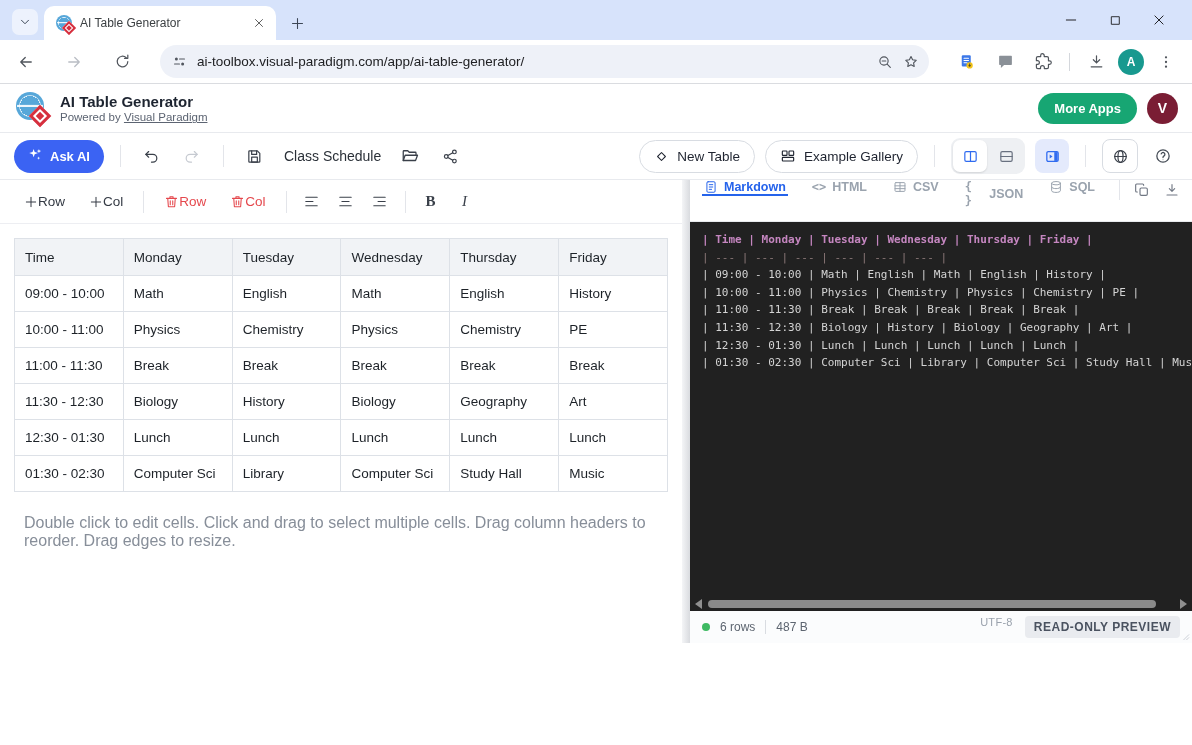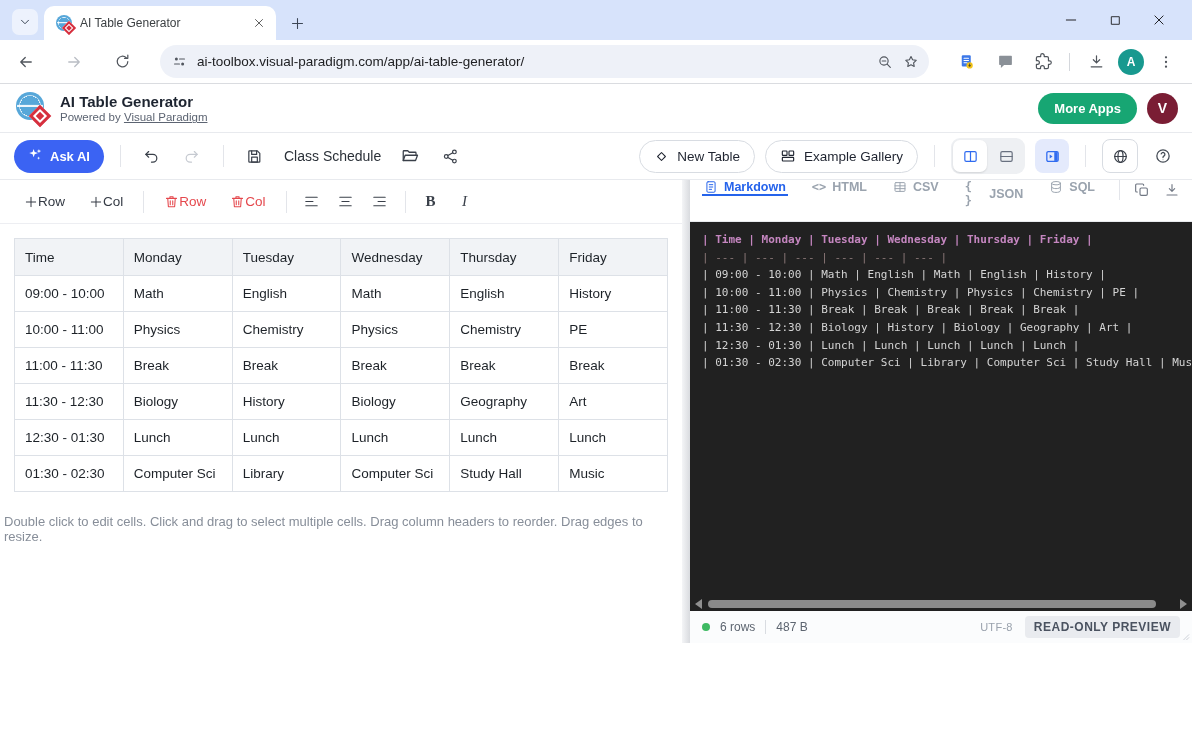--- a/index.html
+++ b/index.html
@@ -74,21 +74,21 @@
   .tt-icon { width:30px; height:30px; border-radius:6px; display:flex; align-items:center; justify-content:center; color:#3a404a; }
   .bold-glyph { font-weight:700; font-size:15px; font-family:"Liberation Serif", serif; }
   .italic-glyph { font-style:italic; font-size:15px; font-family:"Liberation Serif", serif; }
 
   
   .table-area { padding:14px; }
   table.schedule { border-collapse:collapse; table-layout:fixed; width:654px; border:1px solid #dde1e7; border-radius:4px; }
   table.schedule th { background:#f1f3f6; font-weight:400; }
   table.schedule th, table.schedule td { border:1px solid #dde1e7; font-size:13.5px; color:#1d2228; text-align:left; padding:0 10px; height:36px; white-space:nowrap; overflow:hidden; }
   table.schedule th { height:37px; }
-  .hint { font-size:13px; color:#878e99; padding:8px 14px 0 4px; }
+  .hint { font-size:16px; color:#878e99; padding:8px 14px 0 24px; }
 
   
   .preview-tabs { height:42px; background:#fff; border-bottom:1px solid #e8eaee; display:flex; align-items:flex-start; padding:0 12px; flex:0 0 auto; }
   .ptab { display:flex; align-items:center; gap:6px; font-size:12.5px; font-weight:700; color:#9aa3ae; padding:0 2px; margin-right:22px; border-bottom:2.5px solid transparent; }
   .ptab.active { color:#2563eb; border-bottom-color:#2563eb; }
   .ptab .glyph { font-family:"DejaVu Sans Mono", monospace; font-size:12px; font-weight:700; }
   .ptabs-right { margin-left:auto; display:flex; align-items:center; gap:14px; color:#707783; }
   .pt-divider { width:1px; height:20px; background:#e3e5ea; }
 
   .code-area { flex:1; background:var(--codebg,#212121); overflow:hidden; padding:9px 0 0 12px; min-height:0; }
@@ -99,21 +99,21 @@
   .h-scroll { height:14px; background:var(--codebg,#212121); flex:0 0 auto; position:relative; display:flex; align-items:center; }
   .scroll-arrow { width:0; height:0; border-style:solid; }
   .scroll-arrow.left { margin-left:5px; border-width:5px 7px 5px 0; border-color:transparent #8f8f8f transparent transparent; }
   .scroll-arrow.right { position:absolute; right:5px; border-width:5px 0 5px 7px; border-color:transparent transparent transparent #8f8f8f; }
   .scroll-thumb { position:absolute; left:18px; right:36px; top:3px; height:8px; border-radius:4px; background:#8a8a8a; }
 
   .status-bar { height:32px; background:#fbfcfd; display:flex; align-items:center; padding:0 12px; gap:10px; flex:0 0 auto; position:relative; }
   .dot { width:8px; height:8px; border-radius:50%; background:var(--dotgreen,#3fba63); }
   .st-text { font-size:12px; color:#5d6570; }
   .st-div { width:1px; height:14px; background:#d9dce1; }
-  .st-right { margin-left:auto; display:flex; align-items:center; gap:12px; }
+  .st-right { margin-left:auto; display:flex; align-items:flex-start; gap:12px; }
   .encoding { font-size:11px; color:#9aa2ad; letter-spacing:.3px; }
   .mode-badge { font-size:12px; font-weight:700; letter-spacing:.5px; color:#4a5260; background:#e9ebef; border-radius:4px; padding:4px 9px; }
   .grip { position:absolute; right:2px; bottom:2px; color:#b9bec6; }
 </style>
 </head>
 <body>
 
 <div id="app">
 
   <div class="tab-strip">

